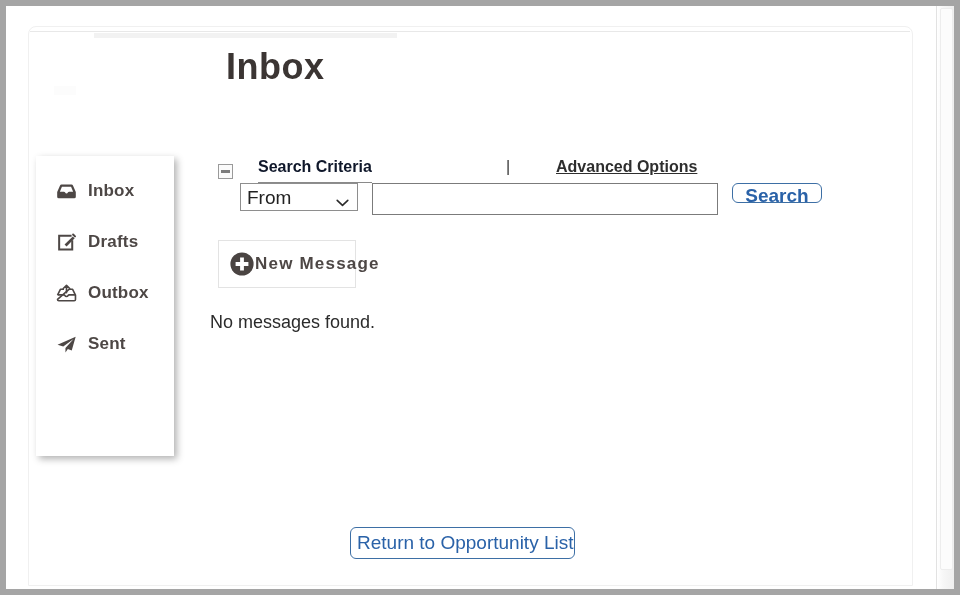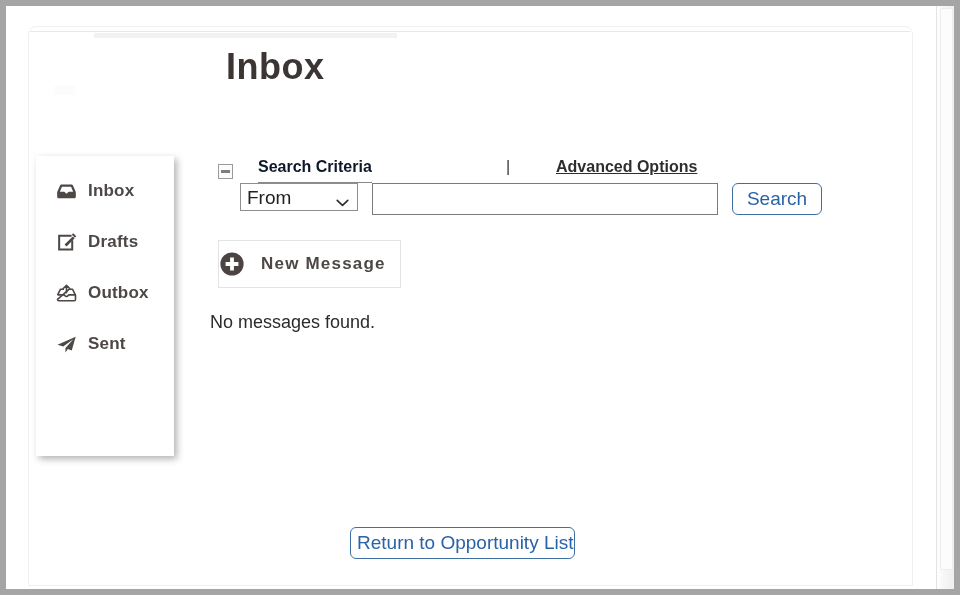--- a/index.html
+++ b/index.html
@@ -238,43 +238,45 @@
     border: 1px solid #3d6fa5;
     border-radius: 6px;
     color: #2a62a8;
     cursor: pointer;
     white-space: nowrap;
   }
   .search-button {
     left: 726px;
     top: 165px;
     width: 90px;
-    height: 32px;
+    height: 20px;
     font-size: 19px;
+    font-weight: bold;
   }
   .return-button {
     left: 344px;
     top: 509px;
     width: 225px;
     height: 32px;
     font-size: 19px;
   }
 
   .new-message-button {
     position: absolute;
     left: 212px;
     top: 222px;
-    width: 183px;
+    width: 138px;
     height: 48px;
     background: #ffffff;
     border: 1px solid #e3e3e3;
     box-sizing: border-box;
     display: flex;
     align-items: center;
-    gap: 16px;
+    gap: 0;
+    padding-left: 10px;
     cursor: pointer;
   }
   .plus-icon {
     width: 26px;
     height: 26px;
     flex: 0 0 auto;
     color: #4a4442;
   }
   .new-message-label {
     font-size: 17px;

